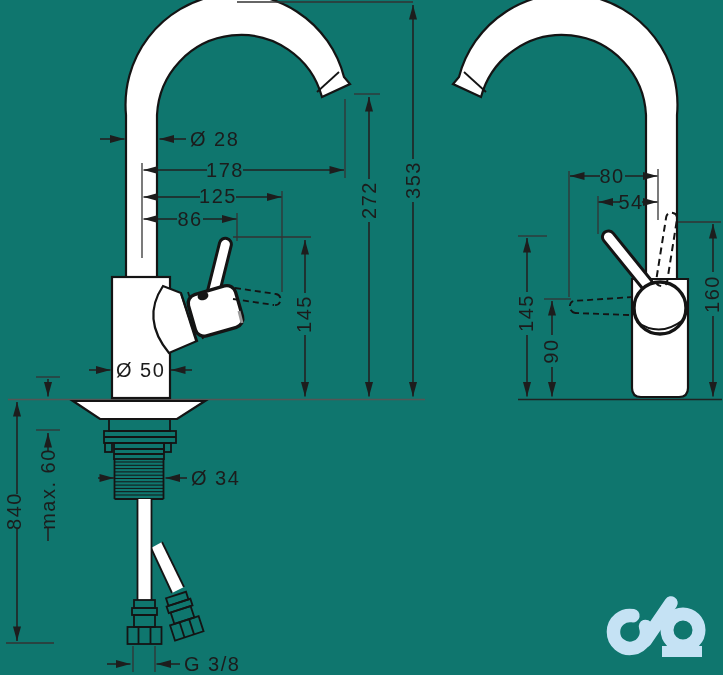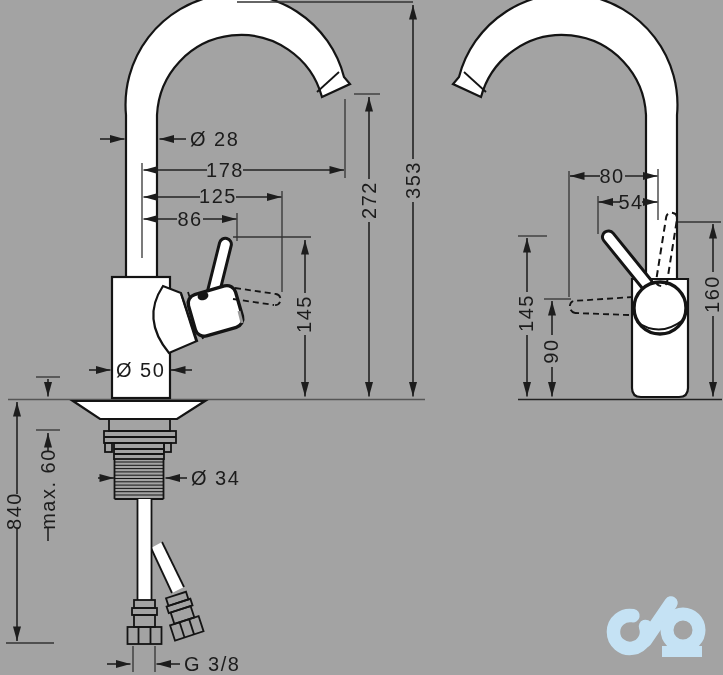--- a/index.html
+++ b/index.html
@@ -1,16 +1,16 @@
 <!DOCTYPE html>
 <html><head>
 <meta charset="utf-8">
 <style>
   html,body{margin:0;padding:0;background:#ffffff;}
-  .stage{position:relative;width:723px;height:675px;background:#a3a3a3;overflow:hidden;}
+  .stage{position:relative;width:723px;height:675px;background:#0f766e;overflow:hidden;}
   svg{position:absolute;left:0;top:0;}
   .dim{font-family:"Liberation Sans",sans-serif;font-size:20px;letter-spacing:1.5px;fill:#1c1c1c;}
   .outline{fill:#ffffff;stroke:#141414;stroke-width:2.2;}
   .outline-bold{fill:#ffffff;stroke:#141414;stroke-width:3.4;}
   .thin{fill:none;stroke:#141414;stroke-width:1.8;}
   .dimline{fill:none;stroke:#222222;stroke-width:1.6;}
   .extline{fill:none;stroke:#333333;stroke-width:1.3;}
   .dashedpart{fill:none;stroke:#141414;stroke-width:2;stroke-dasharray:7 4.5;}
 </style>
 </head>

